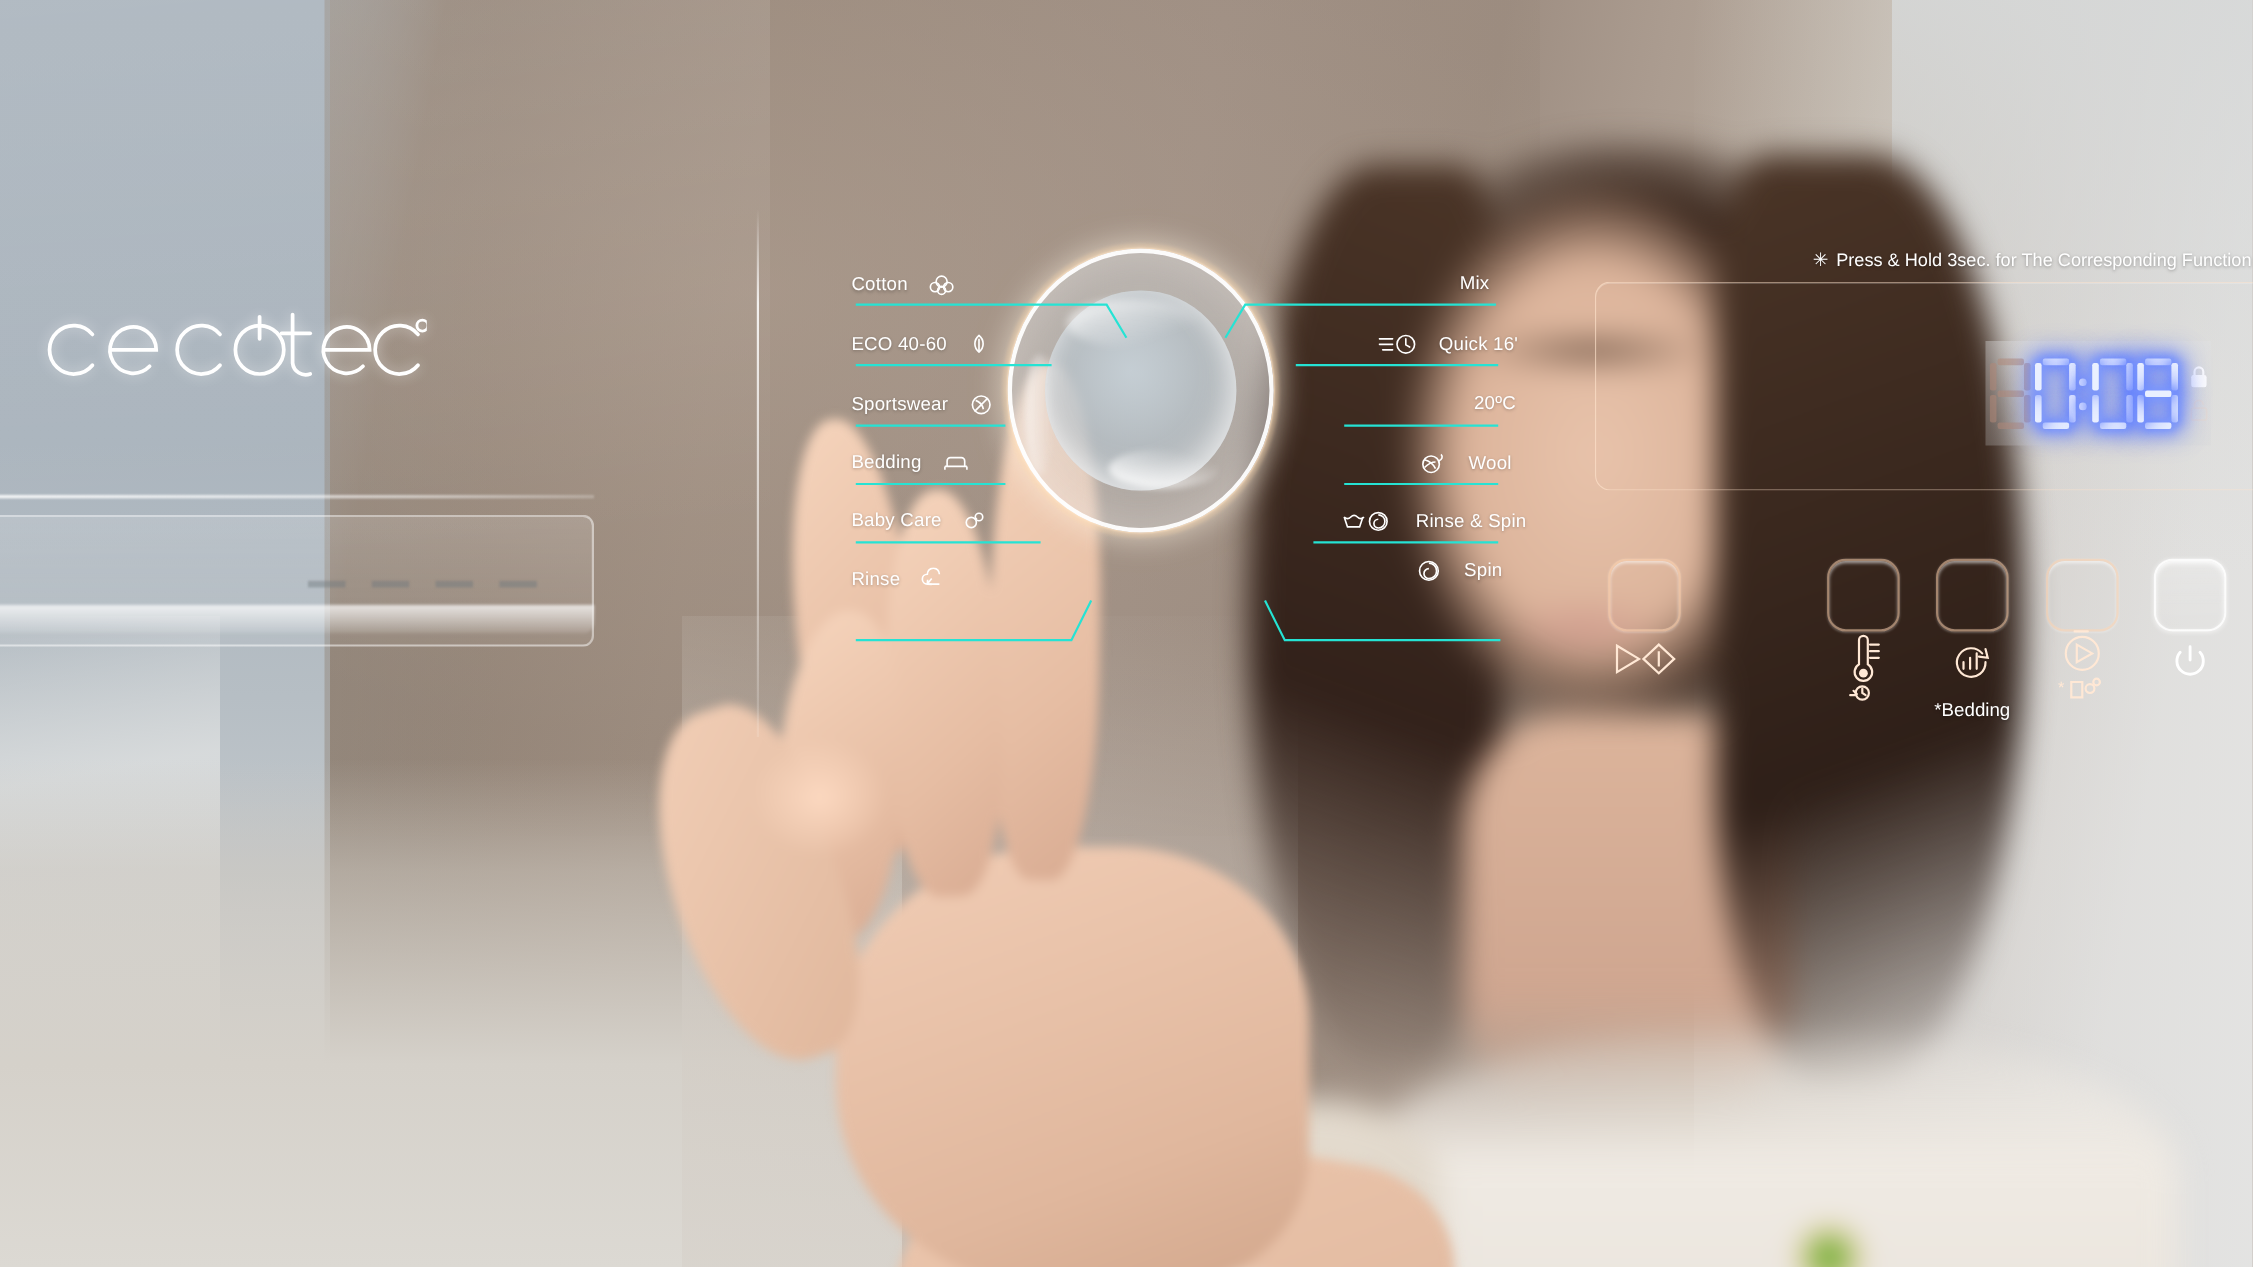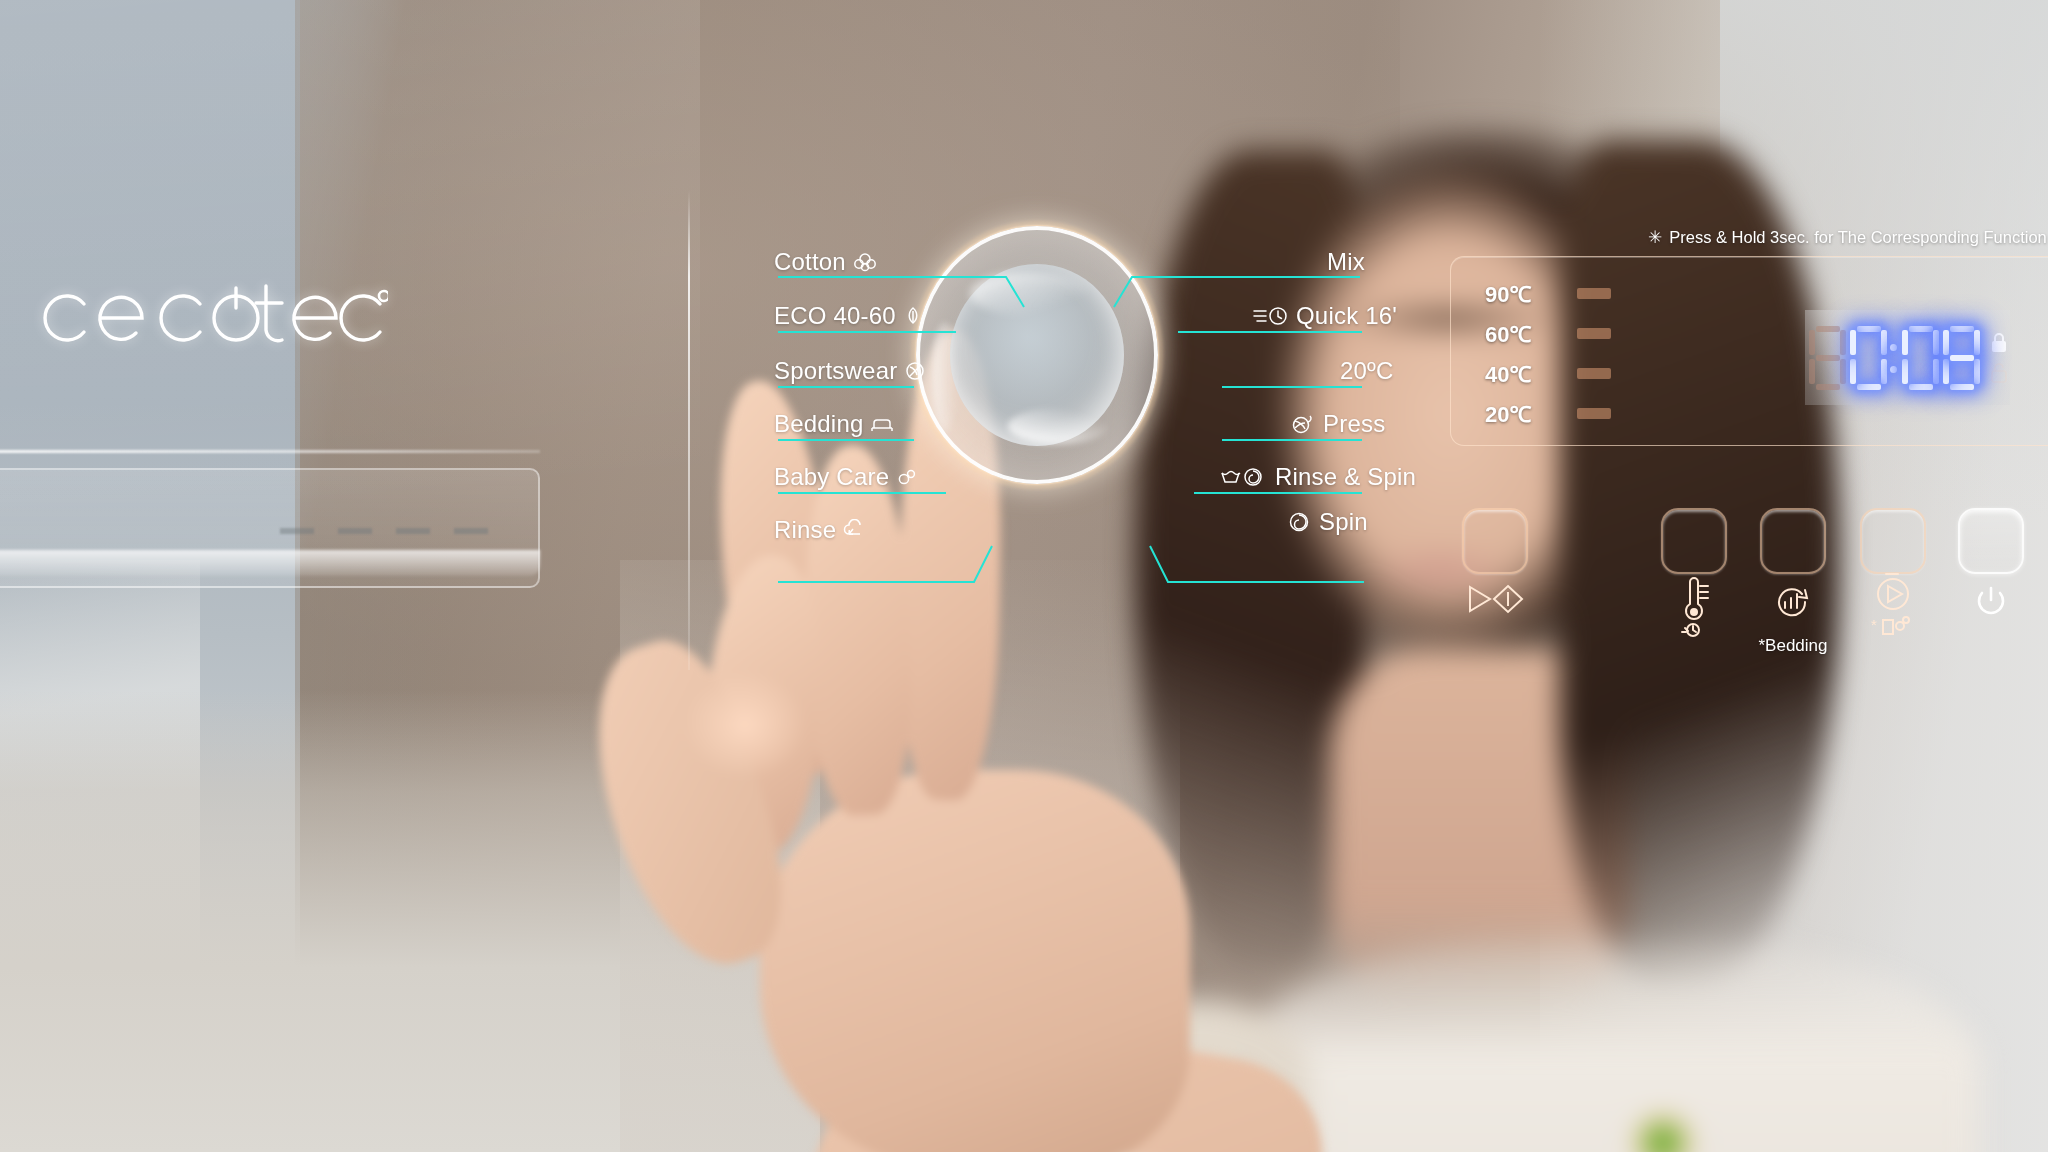--- a/index.html
+++ b/index.html
@@ -237,25 +237,25 @@
     position:absolute; left:16px; top:96px; width:26px; height:110px;
     background:linear-gradient(90deg, rgba(255,255,255,.55), rgba(255,255,255,0));
     border-radius:50%;
     filter:blur(3px);
   }
 
   
   .prog{
     position:absolute;
     color:#ffffff;
-    font-size:24px;
+    font-size:17px;
     letter-spacing:.2px;
     white-space:nowrap;
     text-shadow:0 1px 3px rgba(0,0,0,.28);
-    display:flex; align-items:center; gap:7px;
+    display:flex; align-items:center; gap:19px;
   }
   .prog.left{ }
   .prog.right{ flex-direction:row; }
   .prog svg{ display:block; }
   .lnsvg{ position:absolute; overflow:visible; }
   .lnsvg path{ fill:none; stroke:#25e3d4; stroke-width:2; }
 
   
   .note{
     position:absolute; left:1648px; top:228px;
@@ -530,21 +530,21 @@
 
   <div class="prog right" style="left:1290px; top:410px;">
     <svg width="26" height="22" viewBox="0 0 26 22">
       <g fill="none" stroke="#fff" stroke-width="1.5">
         <circle cx="11" cy="12" r="7.5"></circle>
           <path d="M5 8c4 1 8 4 10 8"></path>
           <path d="M5 15c3-3 7-5 10-5"></path>
         <path d="M18 9c3-1 4-4 2-6"></path>
       </g>
     </svg>
-    <span>Press</span>
+    <span>Wool</span>
   </div>
   <svg class="lnsvg" style="left:1222px; top:438px; width:142px; height:6px;">
     <path d="M0 2 L140 2"></path>
   </svg>
 
   <div class="prog right" style="left:1220px; top:463px;">
     <svg width="48" height="22" viewBox="0 0 48 22">
       <g fill="none" stroke="#fff" stroke-width="1.5">
         <path d="M2 7l3 9h11l3-9"></path>
           <path d="M2 7c2 2 4 2 6 0s4-2 6 0 4 2 6 0"></path>
@@ -571,38 +571,20 @@
     <path d="M226 38 L30 38 L12 2"></path>
   </svg>
 
   <div class="note">
     <span class="star">✳</span>
     <span>Press &amp; Hold 3sec. for The Corresponding Function</span>
   </div>
 
   <div class="module">
 
-    <div class="optcol" style="left:34px;">
-      <div class="optrow">
-        <span class="optlabel" style="width:64px; text-align:left;">90℃</span>
-        <span class="led" style="margin-left:28px;"></span>
-      </div>
-      <div class="optrow">
-        <span class="optlabel" style="width:64px; text-align:left;">60℃</span>
-        <span class="led" style="margin-left:28px;"></span>
-      </div>
-      <div class="optrow">
-        <span class="optlabel" style="width:64px; text-align:left;">40℃</span>
-        <span class="led" style="margin-left:28px;"></span>
-      </div>
-      <div class="optrow">
-        <span class="optlabel" style="width:64px; text-align:left;">20℃</span>
-        <span class="led" style="margin-left:28px;"></span>
-      </div>
-    </div>
 
   </div>
 
   <div class="lcd">
 
     <div class="seg dimd">
       <i class="sa"></i>
         <i class="sb"></i>
         <i class="sc"></i>
         <i class="sd"></i>

